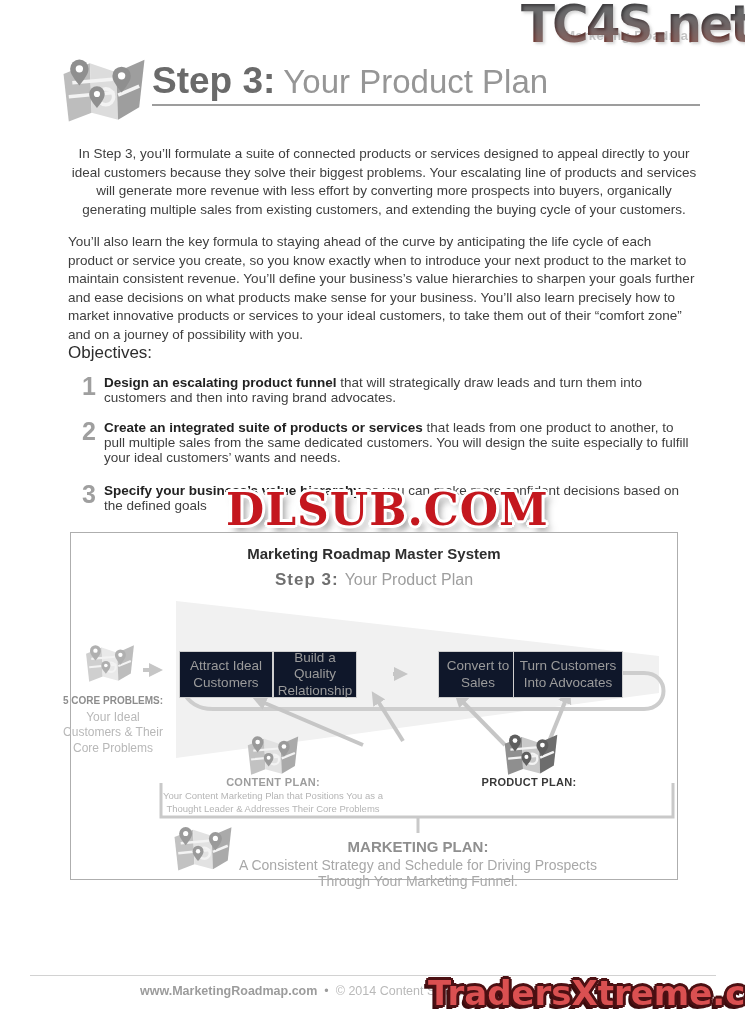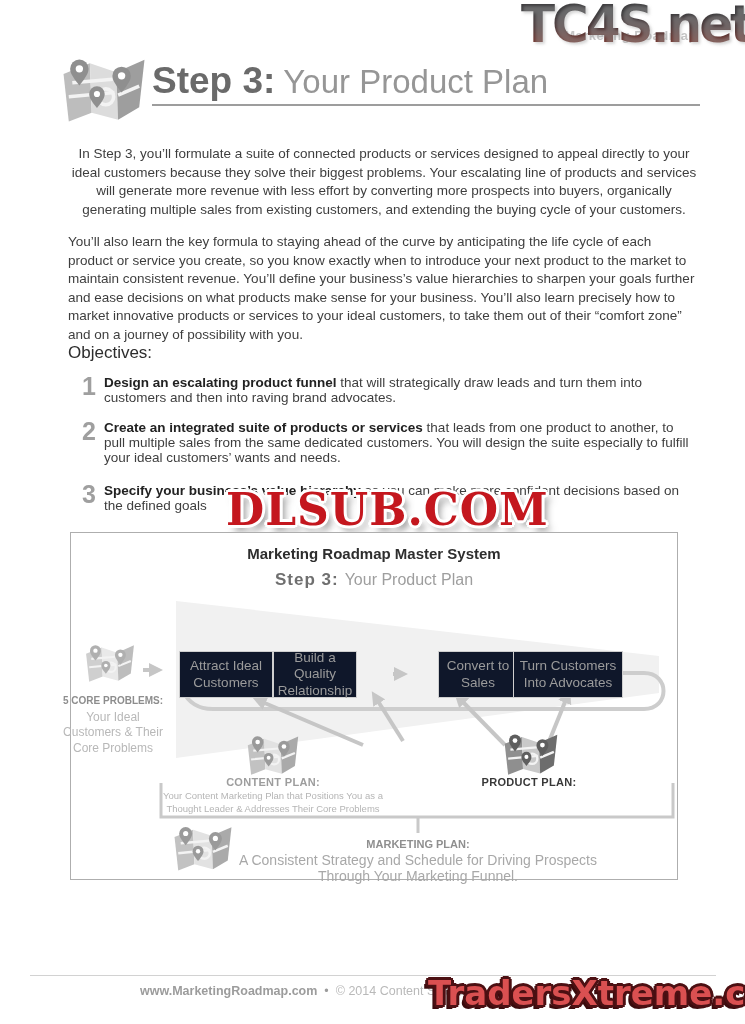--- a/index.html
+++ b/index.html
@@ -88,21 +88,21 @@
   .core-block { left:-8px; top:162px; width:100px; }
   .core-block .h { font-size:10px; font-weight:bold; color:#8d8d8d; line-height:1.25; }
   .core-block .d { font-size:12px; color:#b8b8b8; line-height:1.3; margin-top:2px; }
   .content-block { left:87px; top:243px; width:230px; }
   .product-block { left:358px; top:243px; width:200px; }
   .plan-h-gray { font-size:11px; font-weight:bold; color:#9d9d9d; letter-spacing:.3px; }
   .plan-d-gray { font-size:9.5px; color:#b5b5b5; line-height:1.35; margin-top:2px; }
   .plan-h-dark { font-size:11px; font-weight:bold; color:#383838; letter-spacing:.3px; }
   .plan-d-dark { font-size:9.5px; color:#555555; line-height:1.35; margin-top:2px; }
   .marketing-block { left:147px; top:305px; width:400px; }
-  .marketing-block .h { font-size:11px; font-weight:bold; color:#8f8f8f; }
+  .marketing-block .h { font-size:15px; font-weight:bold; color:#8f8f8f; }
   .marketing-block .d { font-size:14px; color:#a8a8a8; margin-top:2px; }
 
   
   .footer-rule { position:absolute; left:30px; top:975px; width:686px; height:1px; background:#d2d2d2; }
   .footer-text { position:absolute; left:140px; top:984px; font-size:12.5px; color:#b9b9b9; }
   .footer-text .site { font-weight:bold; color:#9c9c9c; }
   .footer-text .sep { color:#9c9c9c; margin:0 7px; }
   .wm-bottom {
     position:absolute; top:973px; left:428px;
     font-family:"DejaVu Sans", sans-serif; font-weight:bold;

